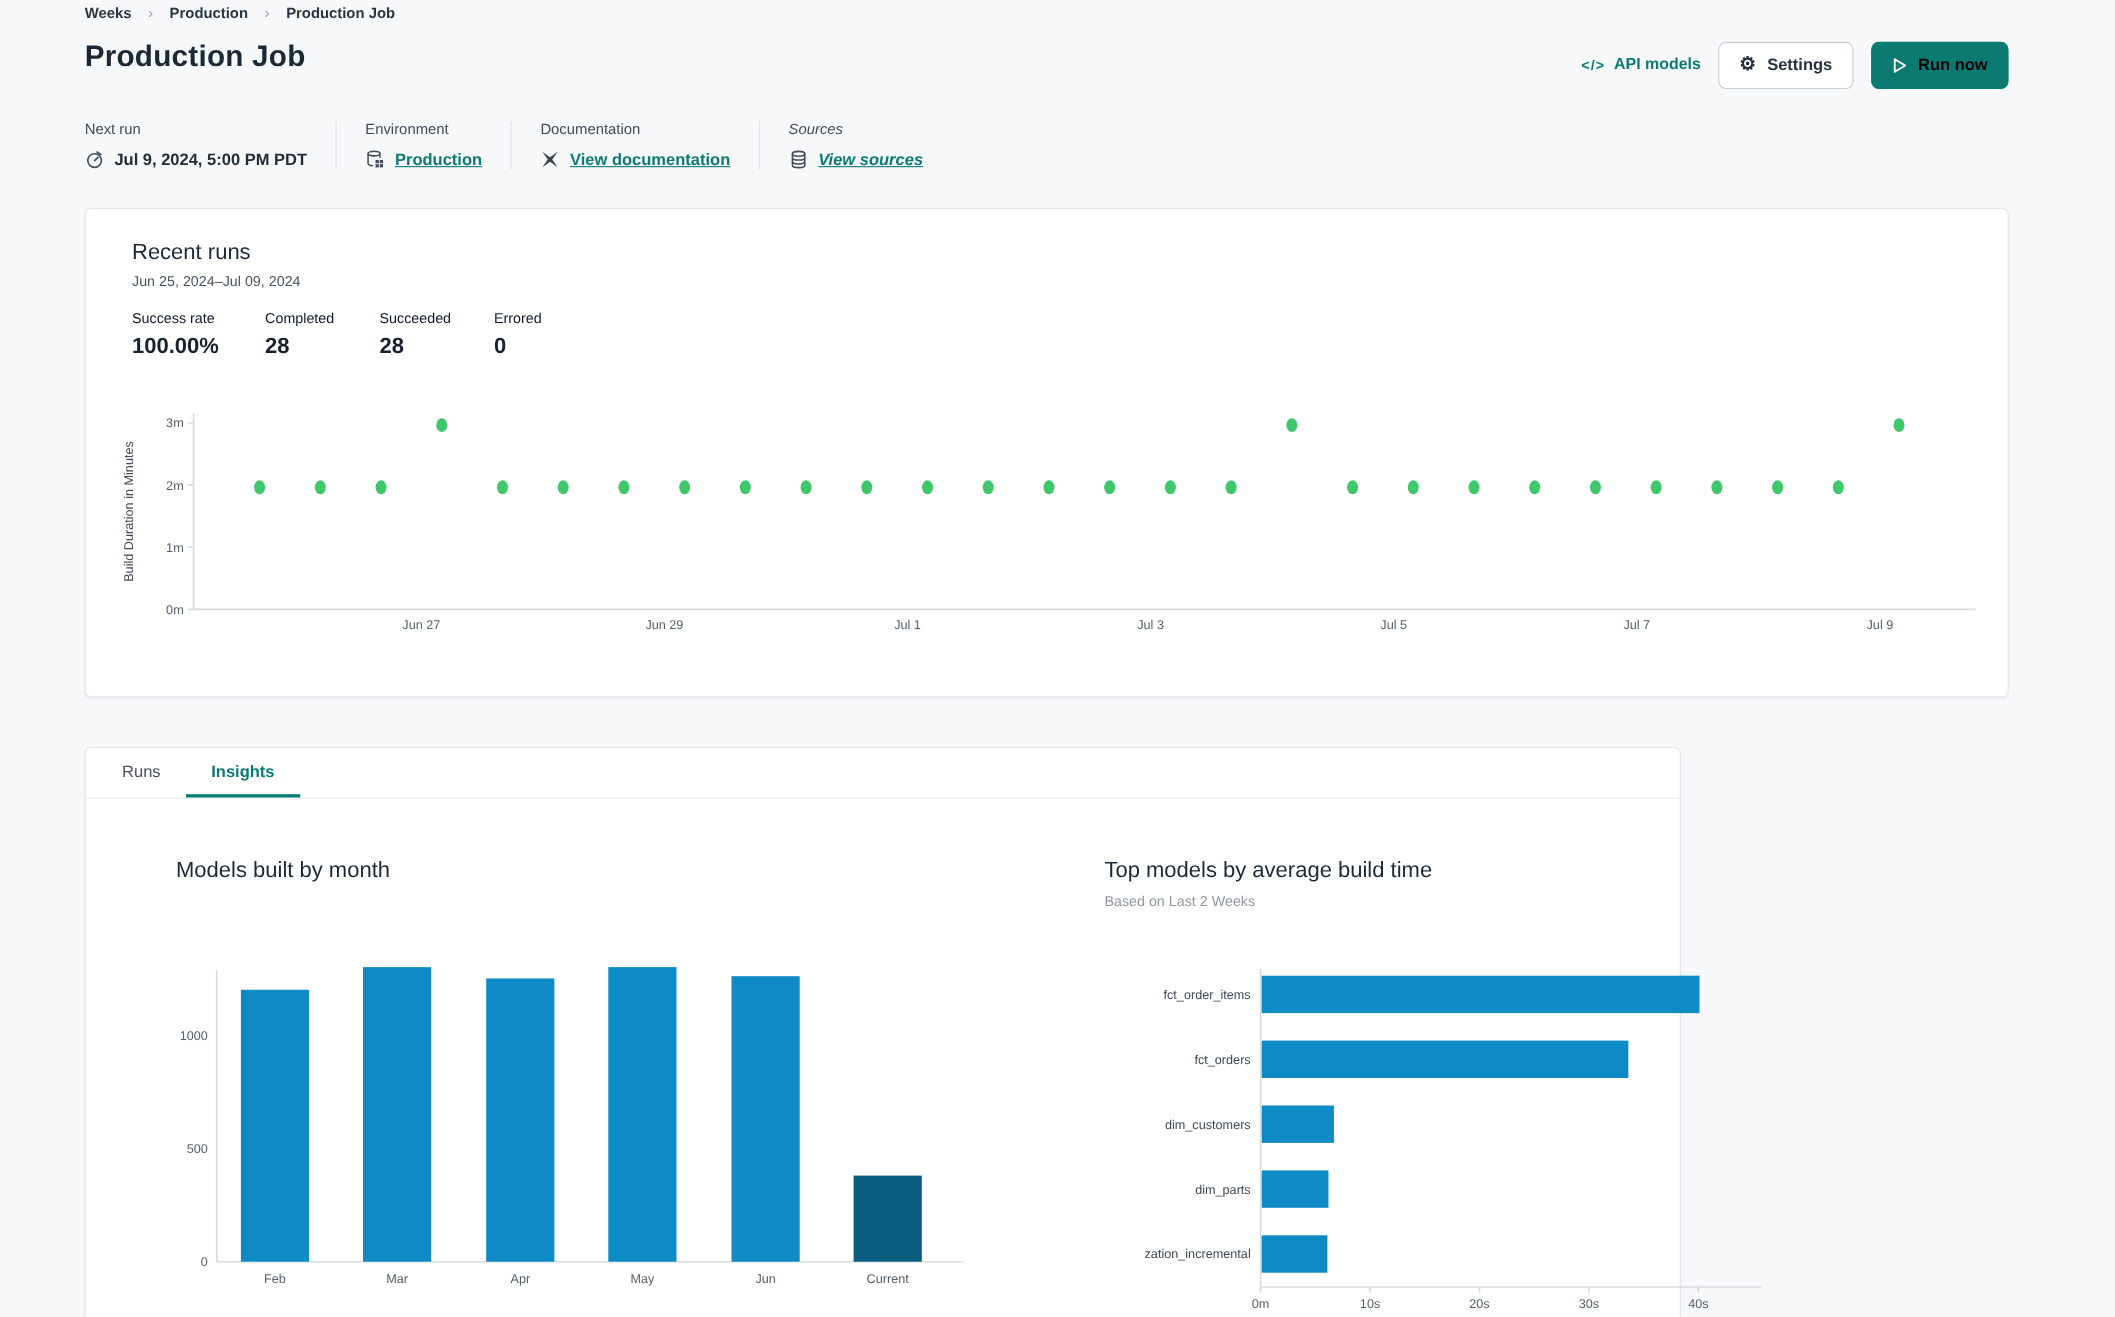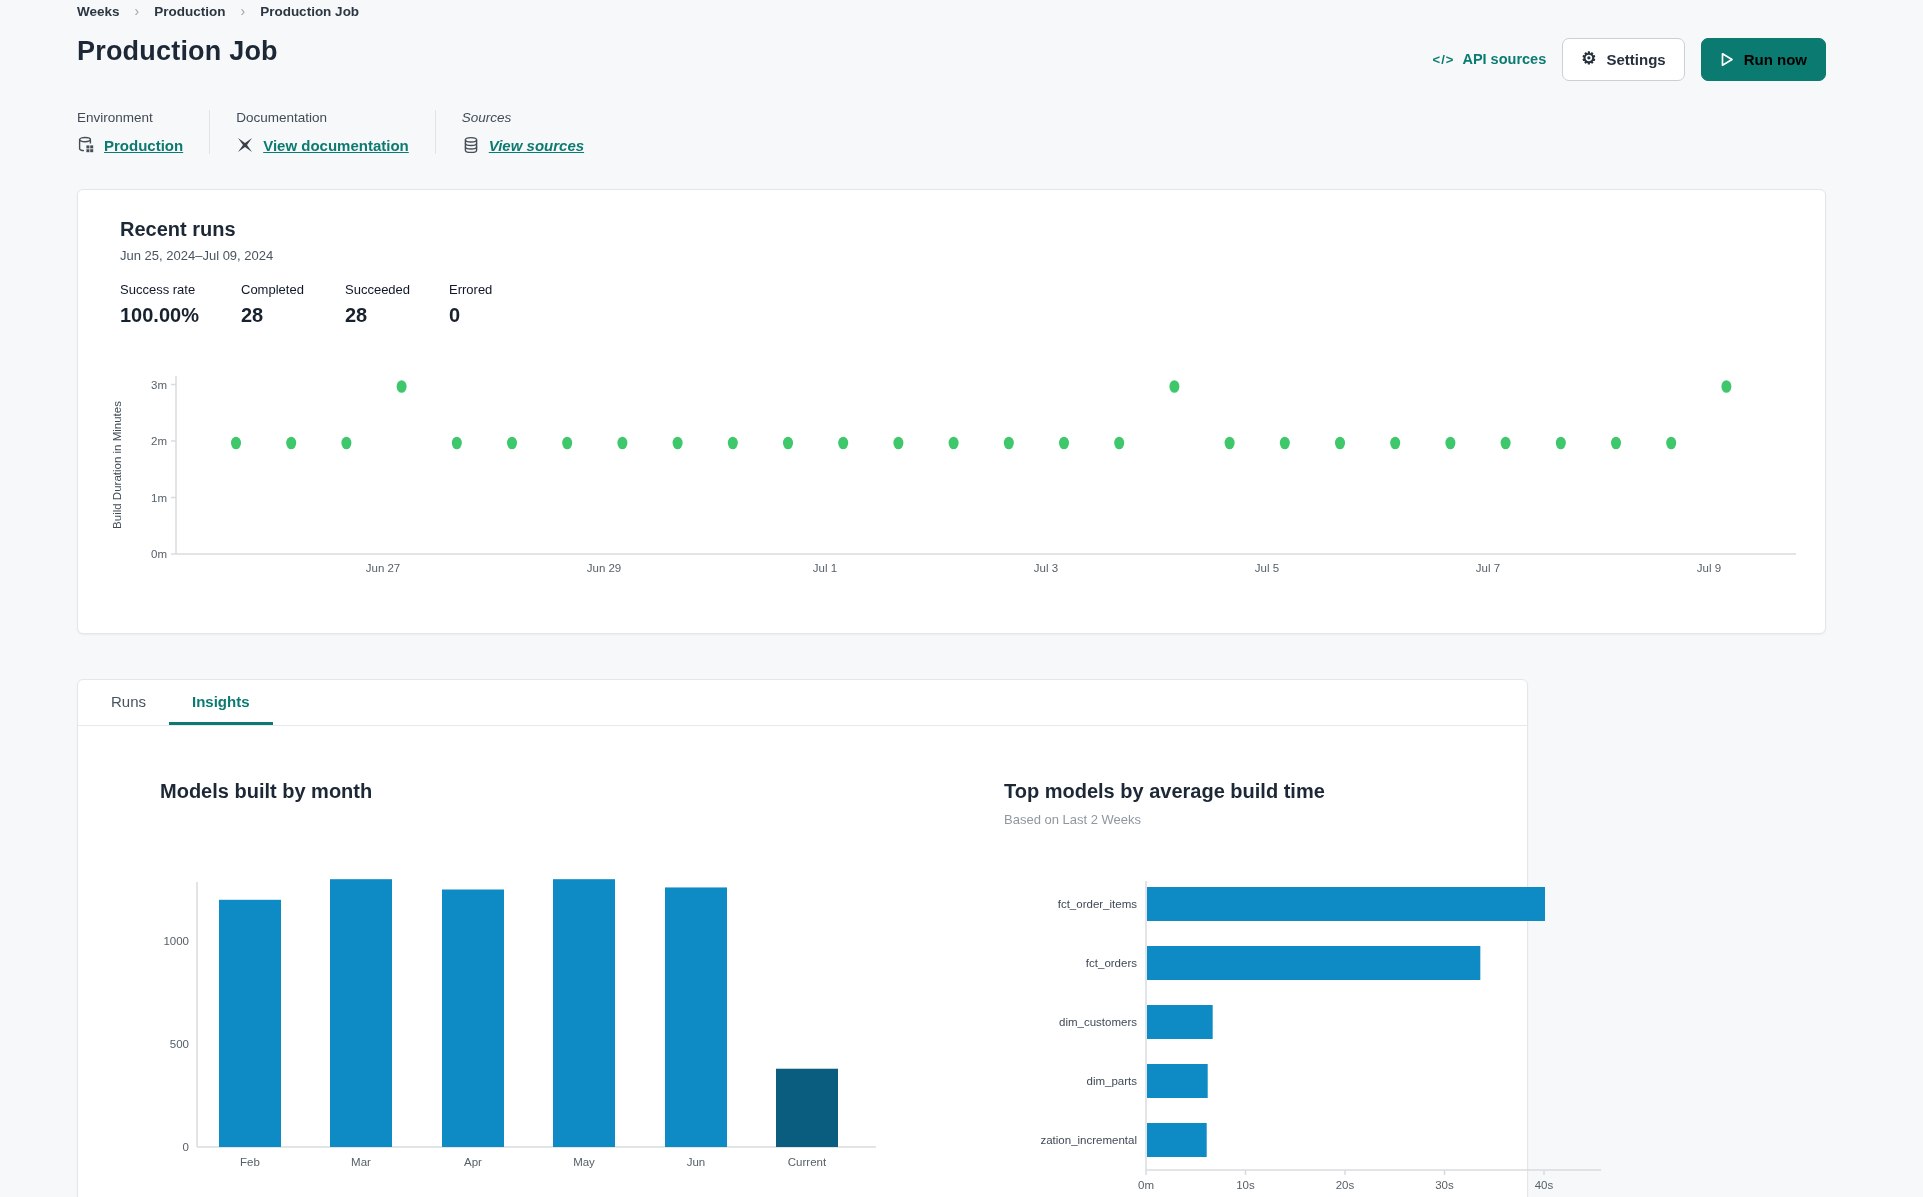--- a/index.html
+++ b/index.html
@@ -32,21 +32,21 @@
   .info-col:last-child{border-right:none;font-style:italic;}
   .info-label{font-size:13.5px;color:#414b57;margin-bottom:11px;}
   .info-value{display:flex;align-items:center;gap:9px;font-size:15px;font-weight:600;color:#222d39;}
   .info-link{color:var(--accent);text-decoration:underline;cursor:pointer;}
   .ico{flex:0 0 auto;display:block;}
   
   .card{position:absolute;background:#fff;border:1px solid #e4e7ea;border-radius:6px;
         box-shadow:0 1px 2px rgba(16,24,40,.05);box-sizing:border-box;}
   #card-recent-runs{left:77px;top:189px;width:1749px;height:445px;}
   #card-tabs{left:77px;top:679px;width:1451px;height:534px;}
-  .card-title{position:absolute;font-size:20px;font-weight:700;color:#1c2836;}
+  .card-title{position:absolute;font-size:20px;font-weight:400;color:#1c2836;}
   #recent-runs-title{left:42px;top:28px;}
   #recent-runs-range{position:absolute;left:42px;top:58px;font-size:13px;color:#4a545f;}
   #stats-row{position:absolute;left:42px;top:92px;display:flex;}
   .stat{box-sizing:border-box;}
   .stat-label{font-size:13px;color:#0f172a;margin-bottom:7px;}
   .stat-value{font-size:20px;font-weight:700;color:#18222e;}
   
   #tabbar{height:45px;border-bottom:1px solid #e6e9eb;display:flex;align-items:stretch;padding-left:10px;}
   .tab{padding:0 23px;display:flex;align-items:center;font-size:15px;color:#49535e;
        border-bottom:3px solid transparent;box-sizing:border-box;cursor:pointer;}
@@ -66,35 +66,46 @@
   <span class="crumb plain">Production</span>
   <span class="crumb-sep">›</span>
   <span class="crumb">Production Job</span>
 </div>
 
 <div class="abs" id="page-title">Production Job</div>
 
 <div class="abs" id="header-actions">
   <div class="api-trigger">
     <span class="code-glyph">&lt;/&gt;</span>
-    <span>API sources</span>
+    <span>API models</span>
   </div>
   <div class="btn btn-secondary">
     <span class="gear-glyph">⚙</span>
     <span>Settings</span>
   </div>
   <div class="btn btn-primary">
     <svg width="14" height="15" viewBox="0 0 14 15">
       <path d="M2.5 1.8 L12 7.5 L2.5 13.2 Z" fill="none" stroke="#ffffff" stroke-width="1.7" stroke-linejoin="round"></path>
     </svg>
     <span>Run now</span>
   </div>
 </div>
 
 <div class="abs" id="info-row">
+  <div class="info-col">
+    <div class="info-label">Next run</div>
+    <div class="info-value">
+      <svg class="ico" width="18" height="18" viewBox="0 0 18 18">
+        <circle cx="9" cy="10" r="6.2" fill="none" stroke="#444e59" stroke-width="1.5"></circle>
+        <line x1="9" y1="10" x2="12" y2="7" stroke="#444e59" stroke-width="1.5" stroke-linecap="round"></line>
+        <line x1="11.2" y1="2.2" x2="14.6" y2="4.4" stroke="#444e59" stroke-width="1.5" stroke-linecap="round"></line>
+      </svg>
+      <span>Jul 9, 2024, 5:00 PM PDT</span>
+    </div>
+  </div>
   <div class="info-col">
     <div class="info-label">Environment</div>
     <div class="info-value">
       <svg class="ico" width="18" height="18" viewBox="0 0 18 18">
         <ellipse cx="8" cy="3.6" rx="5.4" ry="2.1" fill="none" stroke="#444e59" stroke-width="1.4"></ellipse>
         <path d="M2.6 3.6 V12.4 C2.6 13.5 4.8 14.5 7 14.6" fill="none" stroke="#444e59" stroke-width="1.4"></path>
         <path d="M13.4 3.6 V7.5" fill="none" stroke="#444e59" stroke-width="1.4"></path>
         <rect x="9.4" y="9.4" width="3" height="3" fill="#444e59"></rect>
         <rect x="13.2" y="9.4" width="3" height="3" fill="#444e59"></rect>
         <rect x="9.4" y="13.2" width="3" height="3" fill="#444e59"></rect>

